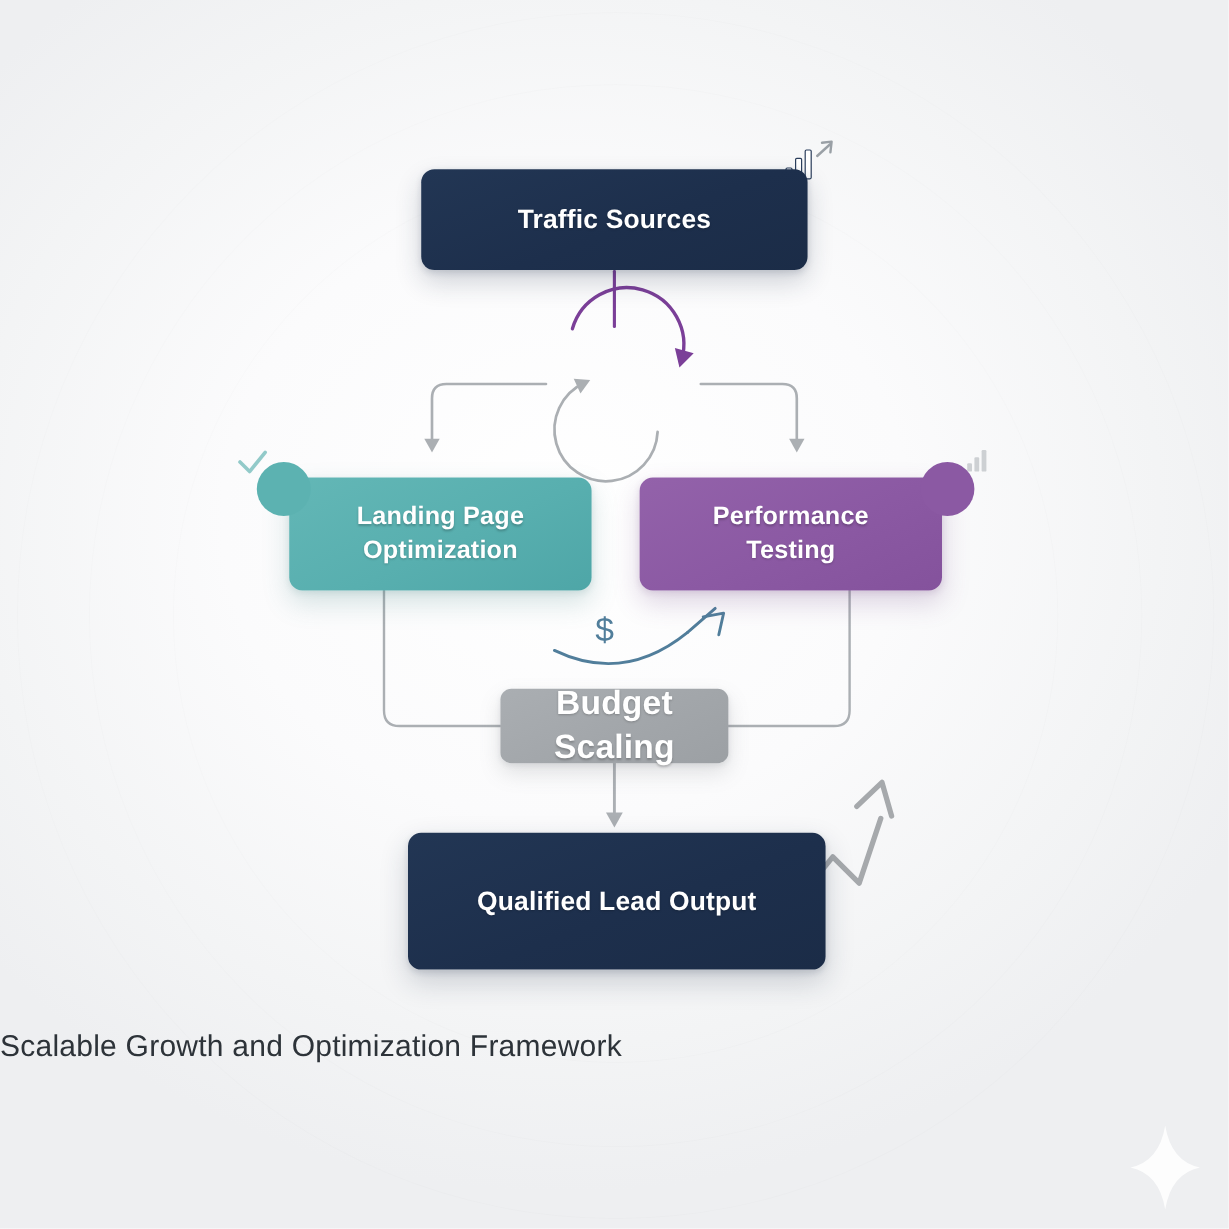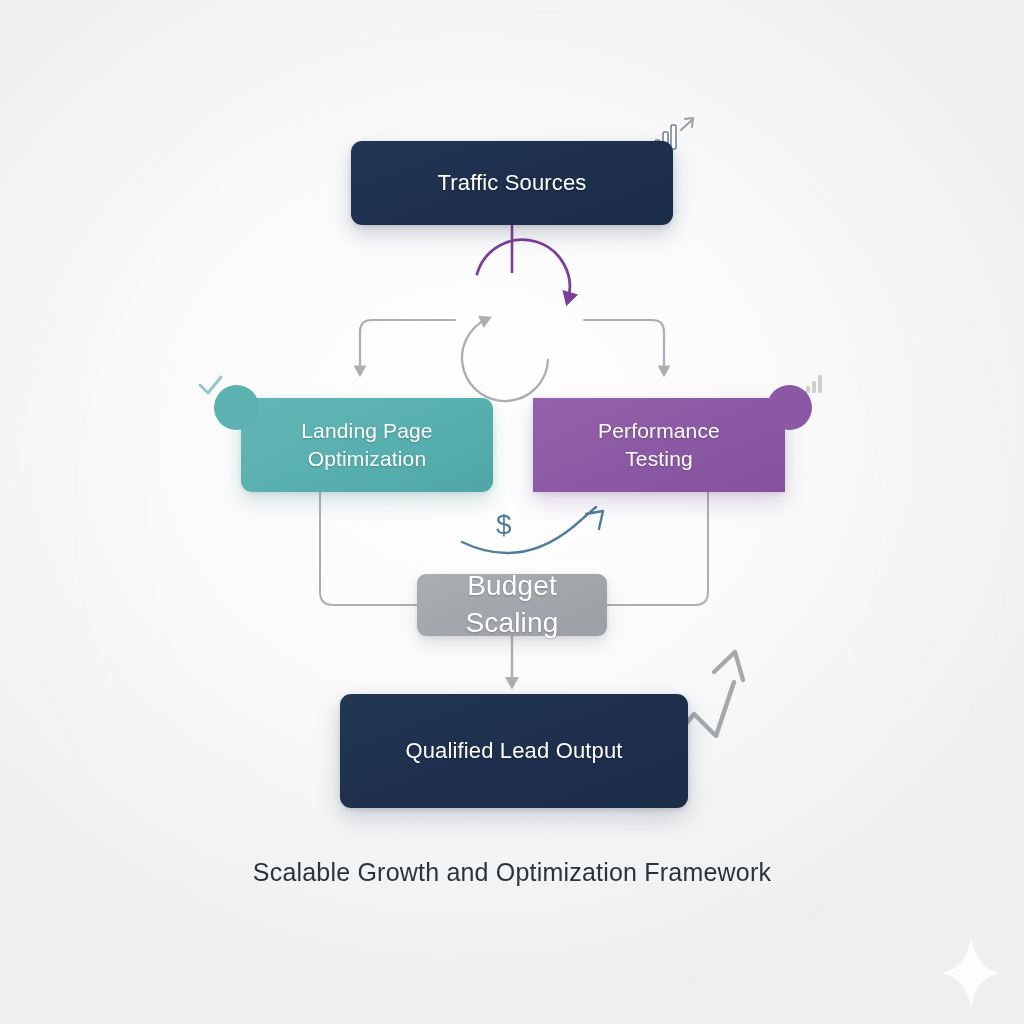--- a/index.html
+++ b/index.html
@@ -46,21 +46,21 @@
     align-items: center;
     justify-content: center;
     text-align: center;
     color: #ffffff;
     box-sizing: border-box;
   }
   .node .label {
     font-size: 21px;
     line-height: 1.32;
     letter-spacing: 0.15px;
-    font-weight: 400;
+    font-weight: 700;
     text-shadow: 0 1px 2px rgba(0,0,0,0.22);
     padding: 0 16px;
     white-space: pre-line;
   }
 
   #node-traffic {
     left: 351px; top: 141px; width: 322px; height: 84px;
     background: linear-gradient(160deg, #223654 0%, #1d2f4c 55%, #1b2c47 100%);
     border-radius: 11px;
     box-shadow: 0 10px 22px rgba(30,45,70,0.20), 0 2px 5px rgba(30,45,70,0.14);
@@ -70,21 +70,21 @@
   #node-landing {
     left: 241px; top: 398px; width: 252px; height: 94px;
     background: linear-gradient(155deg, #63b7b6 0%, #58afaf 55%, #4ea6a7 100%);
     border-radius: 11px;
     box-shadow: 0 10px 22px rgba(70,130,130,0.22), 0 2px 5px rgba(70,130,130,0.14);
   }
 
   #node-performance {
     left: 533px; top: 398px; width: 252px; height: 94px;
     background: linear-gradient(155deg, #9362aa 0%, #8b59a3 55%, #84529c 100%);
-    border-radius: 0;
+    border-radius: 11px;
     box-shadow: 0 10px 22px rgba(110,70,130,0.22), 0 2px 5px rgba(110,70,130,0.14);
   }
 
   #node-budget {
     left: 417px; top: 574px; width: 190px; height: 62px;
     background: linear-gradient(155deg, #aaaeb2 0%, #a2a6aa 55%, #9ca0a4 100%);
     border-radius: 9px;
     box-shadow: 0 8px 18px rgba(110,115,120,0.20), 0 2px 4px rgba(110,115,120,0.12);
   }
   #node-budget .label { font-size: 28px; }
@@ -112,21 +112,20 @@
   #badge-bars {
     left: 767px; top: 385px; width: 45px; height: 45px;
     background: #8b59a3;
   }
 
   
   #caption {
     position: absolute;
     left: 0; top: 858px;
     width: 1024px;
-    text-align: center;
     color: #2d3339;
     font-size: 25px;
     letter-spacing: 0.2px;
   }
 </style>
 </head>
 <body>
 
 <div id="stage">
 

